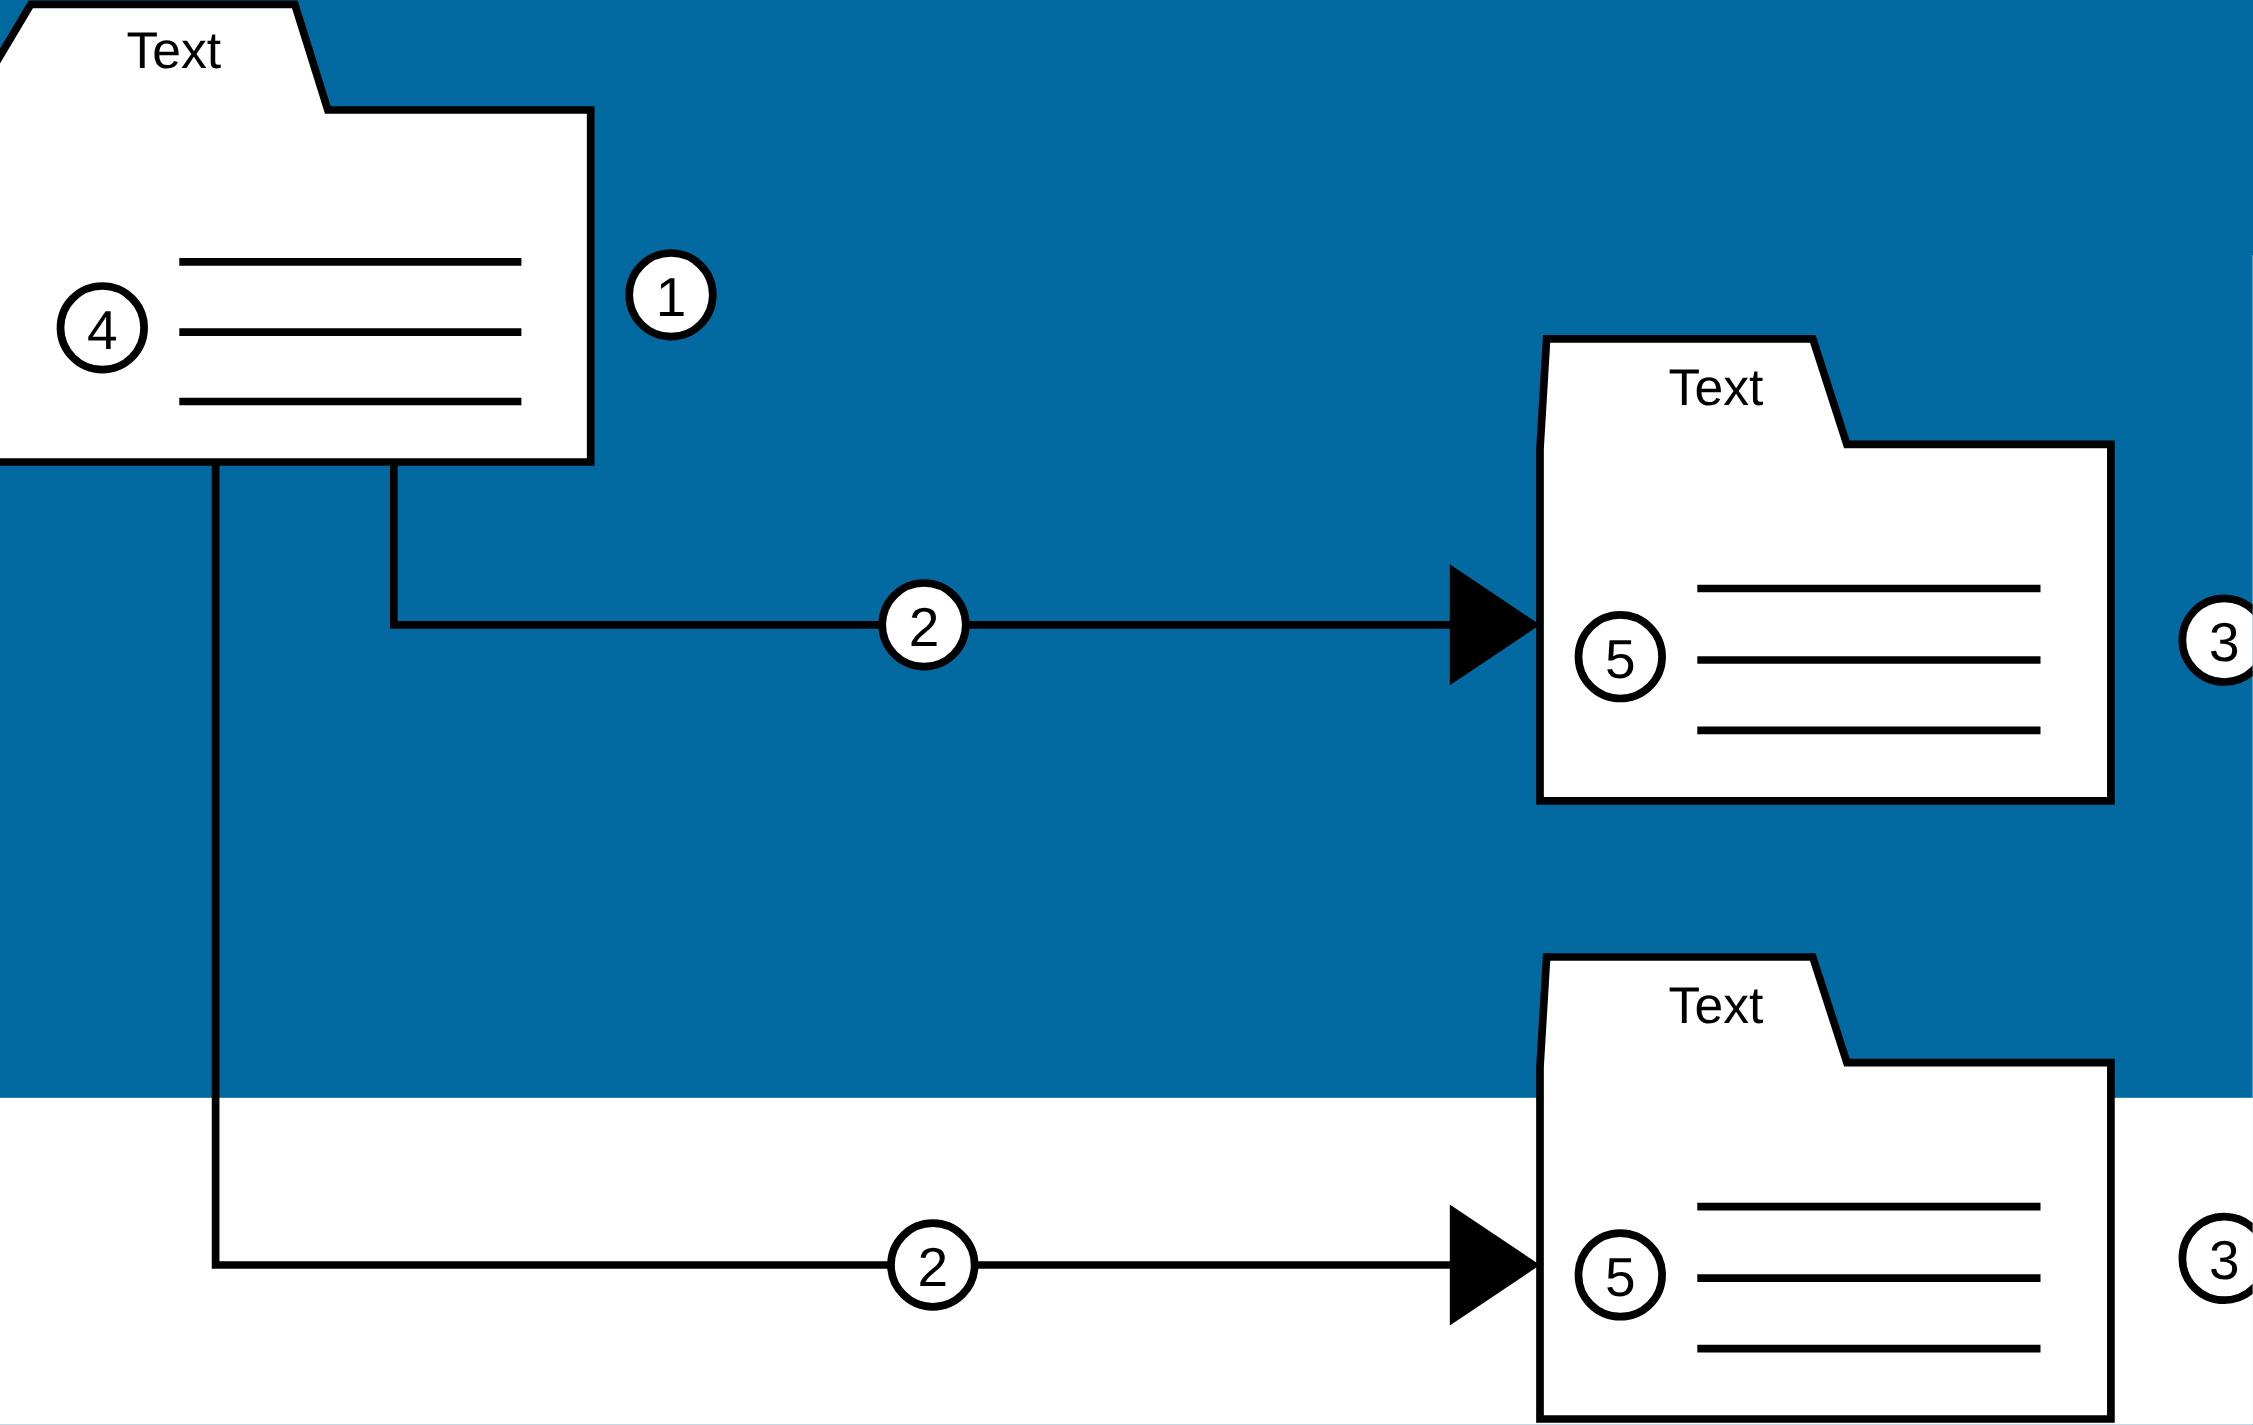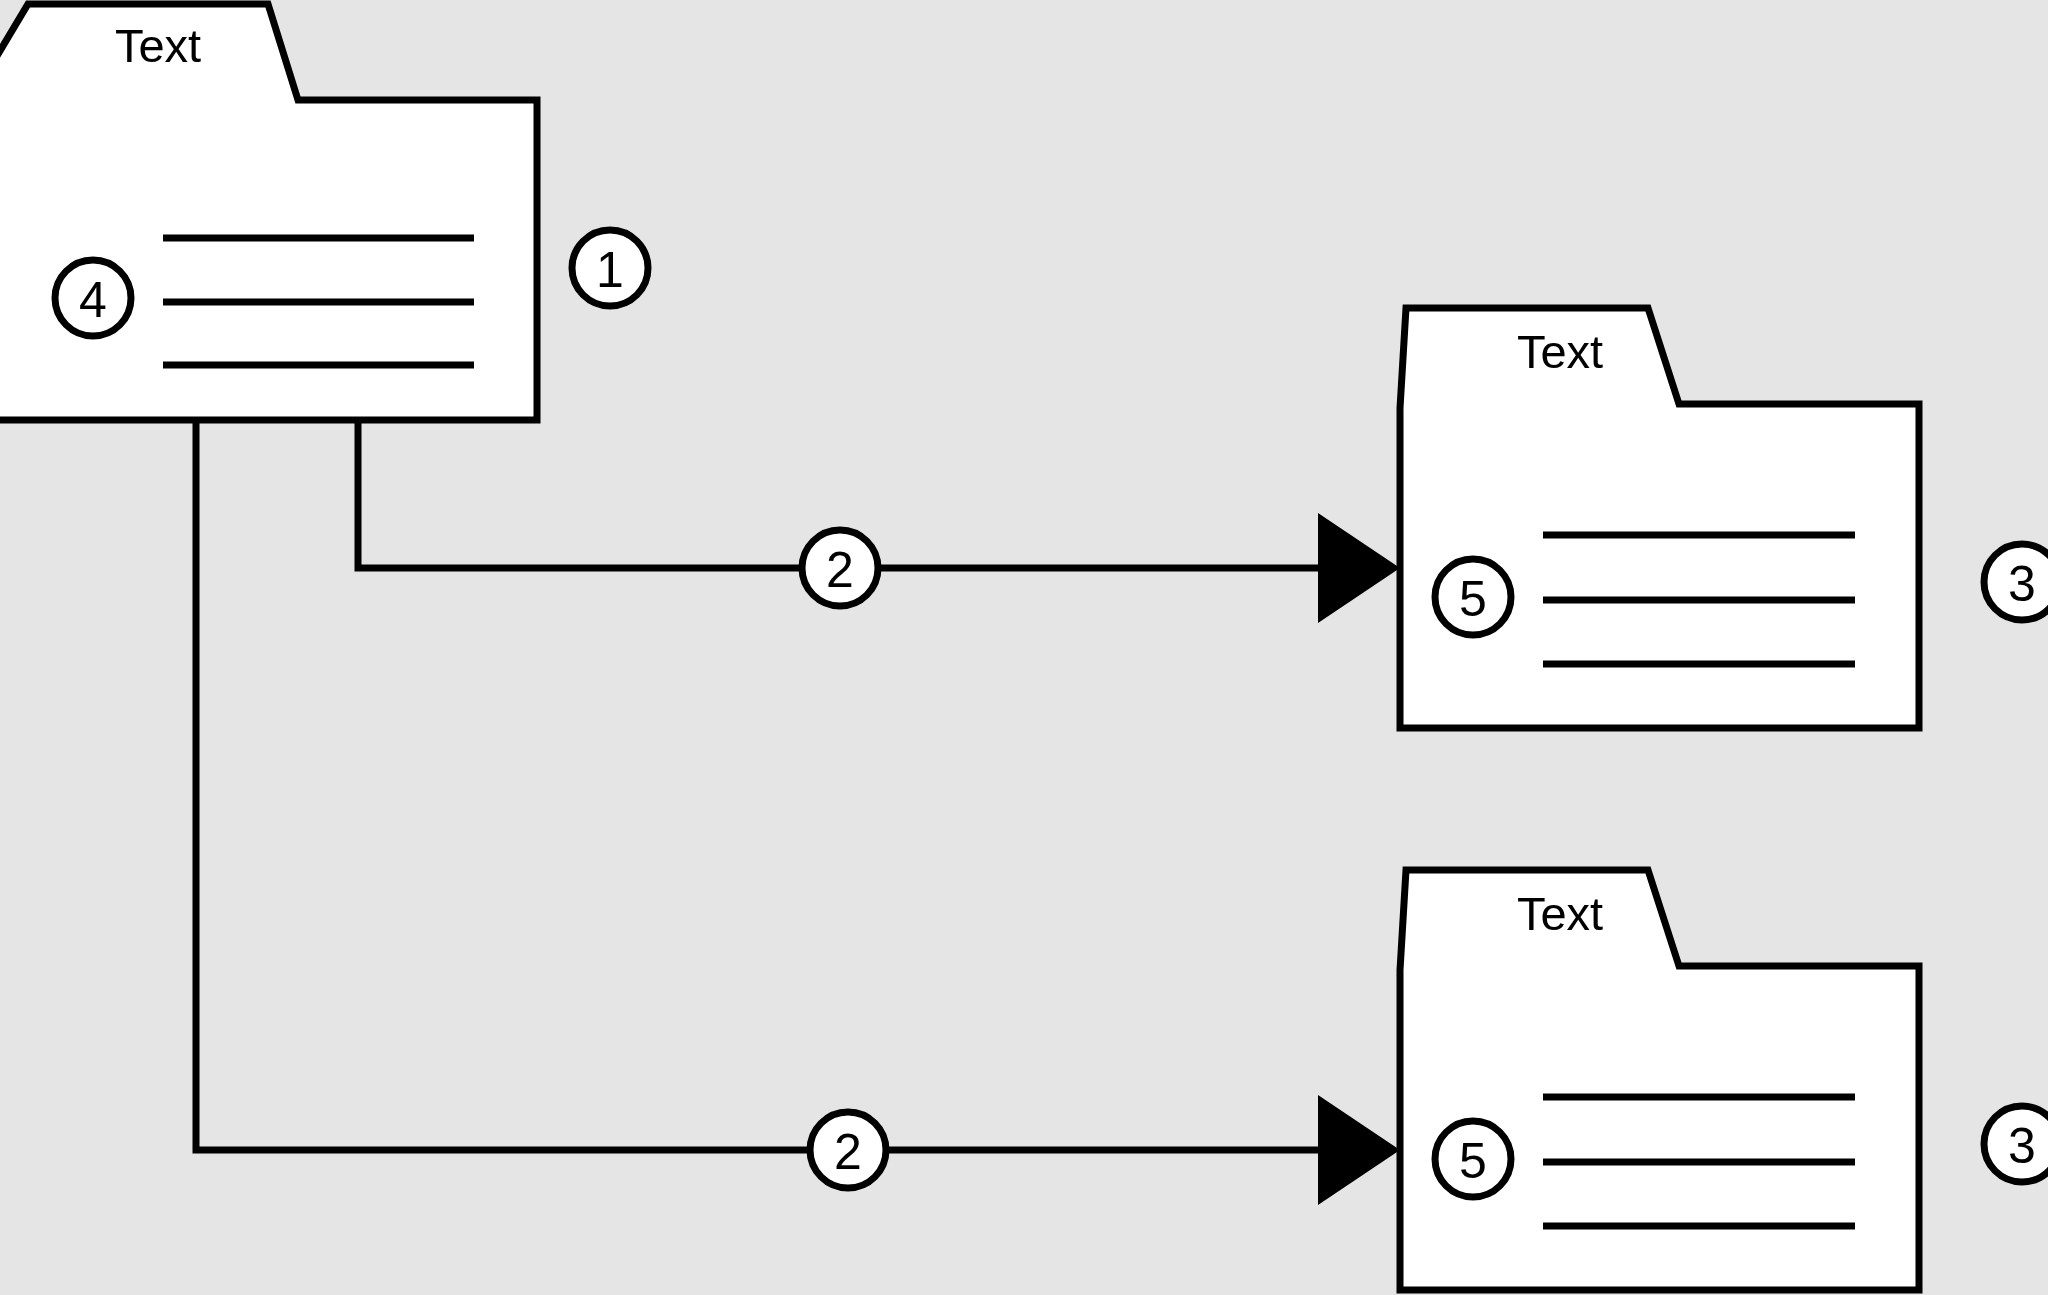--- a/index.html
+++ b/index.html
@@ -9,22 +9,22 @@
   }
   body {
     width: 2048px;
     height: 1295px;
     overflow: hidden;
     font-family: "Liberation Sans", sans-serif;
   }
   #diagram-root {
     position: relative;
     width: 2048px;
-    height: 1295px;
-    background: #e5e5e5;
+    height: 998px;
+    background: #0369a1;
   }
   svg#diagram-svg {
     display: block;
     width: 2048px;
     height: 1295px;
   }
   .folder-outline {
     fill: #ffffff;
     stroke: #000000;
     stroke-width: 7;

